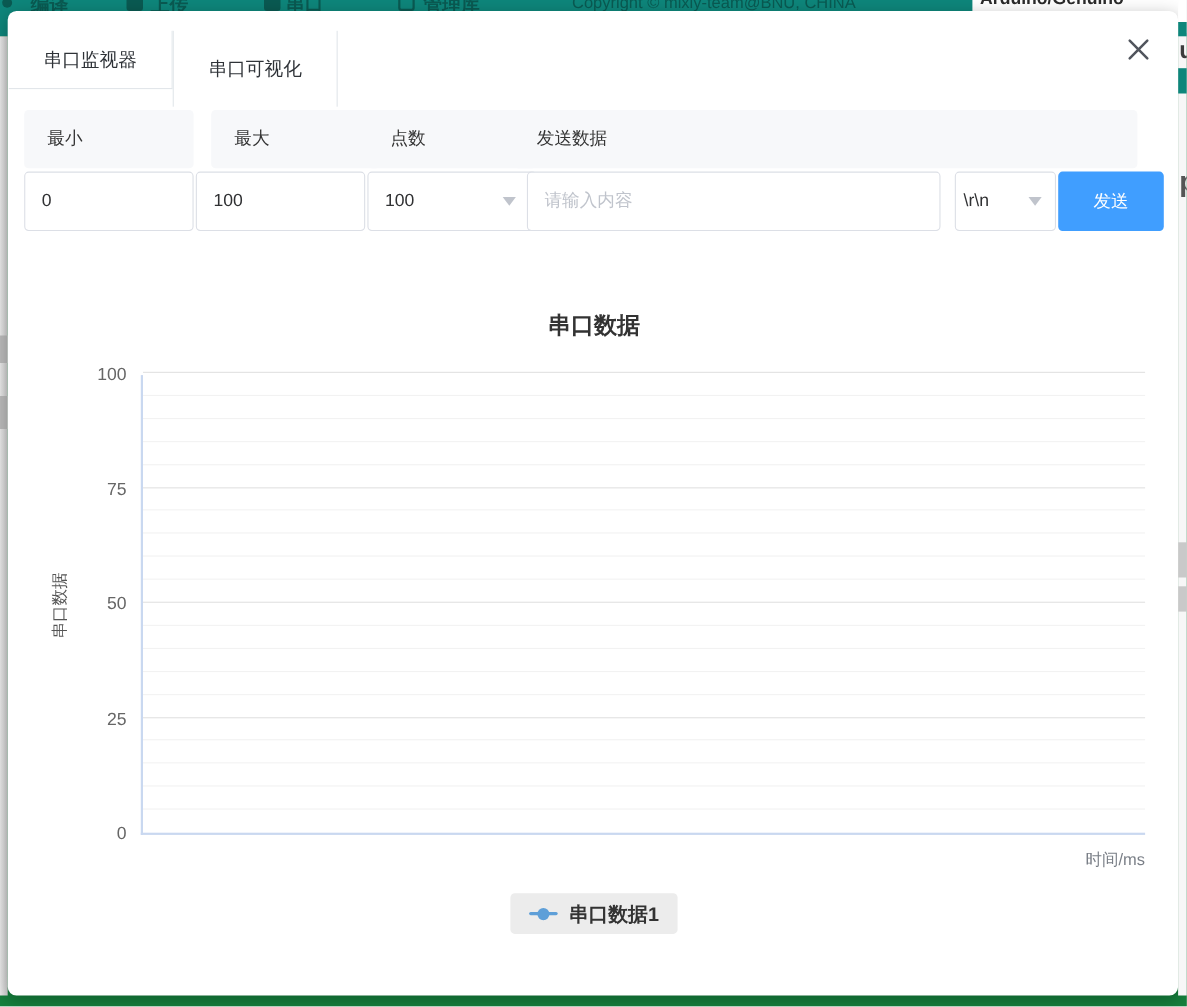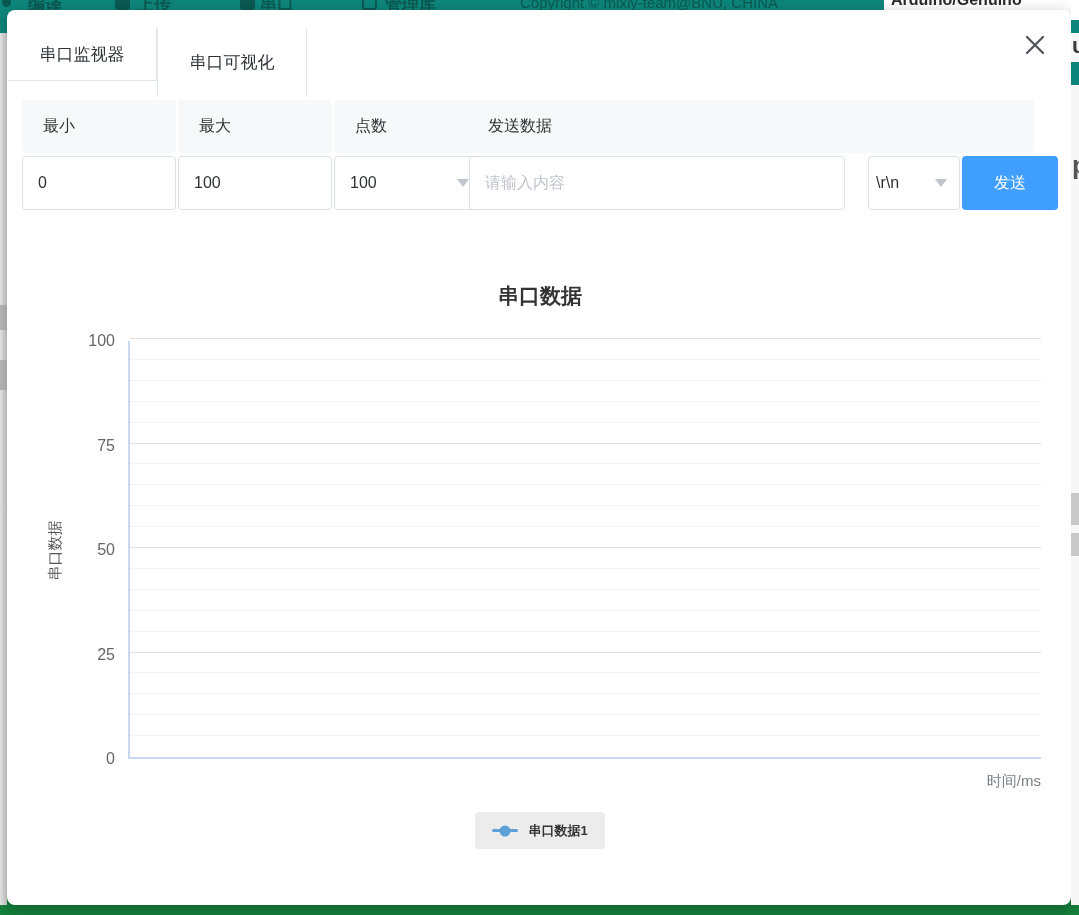--- a/index.html
+++ b/index.html
@@ -77,21 +77,21 @@
   .y-name { position:absolute; left:2px; top:531px; width:92px; text-align:center;
             font-size:15px; color:#555; transform:rotate(-90deg); }
   .x-name { position:absolute; left:121px; top:762px; width:913px; text-align:right;
             font-size:15px; color:#7a7f87; }
   .legend-wrap { position:absolute; left:0; top:802px; width:1066px; text-align:center; }
   .legend { display:inline-flex; align-items:center; gap:10px; height:37px; padding:0 17px;
             background:var(--legend-bg); border-radius:4px; cursor:pointer; }
   .legend-line { position:relative; width:26px; height:3px; border-radius:2px; }
   .legend-dot { position:absolute; left:50%; top:50%; transform:translate(-50%,-50%);
                 width:11px; height:11px; border-radius:50%; }
-  .legend-text { font-size:13px; font-weight:bold; color:#333; }
+  .legend-text { font-size:18px; font-weight:bold; color:#333; }
 </style>
 </head>
 <body>
 
 <div class="page">
 
   <div class="topbar">
     <span class="tb-dot"></span>
     <span class="tb-item" style="left:28px">编译</span>
     <span class="tb-icon" style="left:115px"></span>
@@ -126,31 +126,31 @@
     <div class="close-btn">
       <svg width="26" height="26" viewBox="0 0 26 26">
         <path d="M5 5 L21 21 M21 5 L5 21" stroke="#51555d" stroke-width="2.3" stroke-linecap="round" fill="none"></path>
       </svg>
     </div>
 
     <div class="tab inactive">串口监视器</div>
     <div class="tab active">串口可视化</div>
 
     <div class="fcell" style="left:15px;width:154px;">最小</div>
-    <div class="fcell" style="left:171px;width:154px;">最大</div>
+    <div class="fcell" style="left:185px;width:154px;">最大</div>
     <div class="fcell" style="left:327px;width:154px;">点数</div>
     <div class="fcell" style="left:460px;width:567px;">发送数据</div>
 
     <input class="finput" style="left: 15px; width: 154px;" value="0">
     <input class="finput" style="left: 171px; width: 154px;" value="100">
     <div class="fselect" style="left:327px;width:154px;">
       <span>100</span>
       <span class="caret" style="right:18px;"></span>
     </div>
-    <input class="finput" style="left: 462px; width: 376px; font-family: Liberation Serif, serif;" placeholder="请输入内容">
+    <input class="finput" style="left: 472px; width: 376px; font-family: Liberation Serif, serif;" placeholder="请输入内容">
     <div class="fselect" style="left:861px;width:92px;padding-left:7px;">
       <span>\r\n</span>
       <span class="caret" style="right:12px;"></span>
     </div>
     <button class="send-btn">发送</button>
 
     <div class="chart-title">串口数据</div>
     <div class="y-name">串口数据</div>
     <div class="yticks">
         <div class="ytick" style="bottom: -9px;">0</div>

